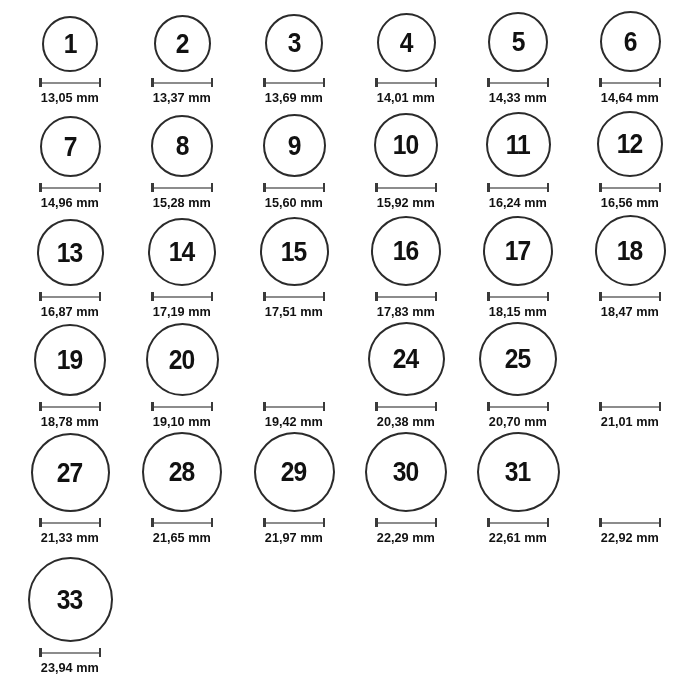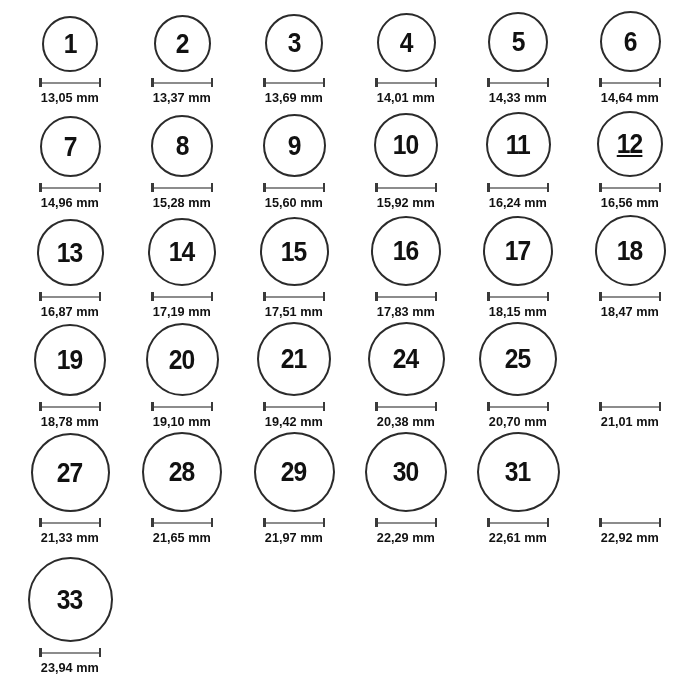--- a/index.html
+++ b/index.html
@@ -191,21 +191,21 @@
         <span>11</span>
       </div>
       <div class="measure">
         <span class="tick"></span>
         <span class="bar"></span>
         <span class="tick"></span>
       </div>
       <div class="mm-label">16,24 mm</div>
     </div>
     <div class="cell">
-      <div class="ring" style="width: 66px; height: 66px; text-decoration: underline;">
+      <div class="ring" style="width: 66px; height: 66px;">
         <span>12</span>
       </div>
       <div class="measure">
         <span class="tick"></span>
         <span class="bar"></span>
         <span class="tick"></span>
       </div>
       <div class="mm-label">16,56 mm</div>
     </div>
     <div class="cell">
@@ -290,23 +290,20 @@
         <span>20</span>
       </div>
       <div class="measure">
         <span class="tick"></span>
         <span class="bar"></span>
         <span class="tick"></span>
       </div>
       <div class="mm-label">19,10 mm</div>
     </div>
     <div class="cell">
-      <div class="ring" style="width: 74px; height: 74px;">
-        <span>21</span>
-      </div>
       <div class="measure">
         <span class="tick"></span>
         <span class="bar"></span>
         <span class="tick"></span>
       </div>
       <div class="mm-label">19,42 mm</div>
     </div>
     <div class="cell">
       <div class="ring" style="width: 77px; height: 77px;">
         <span>24</span>

